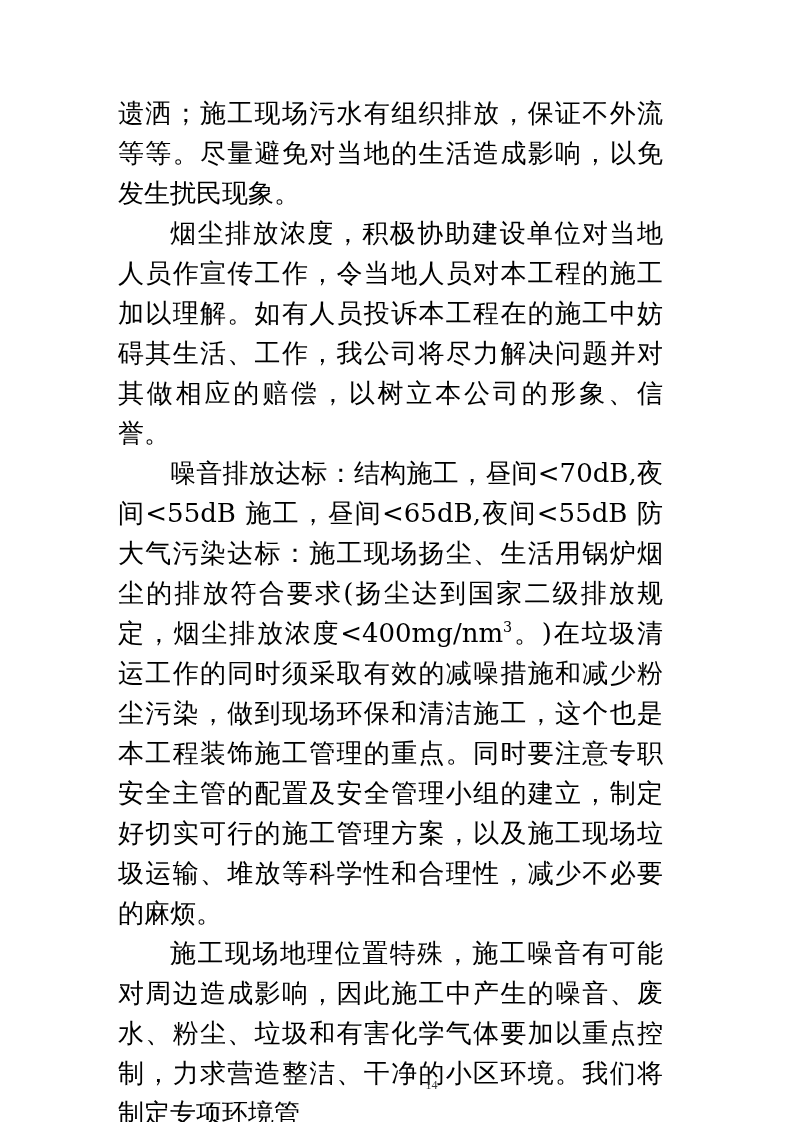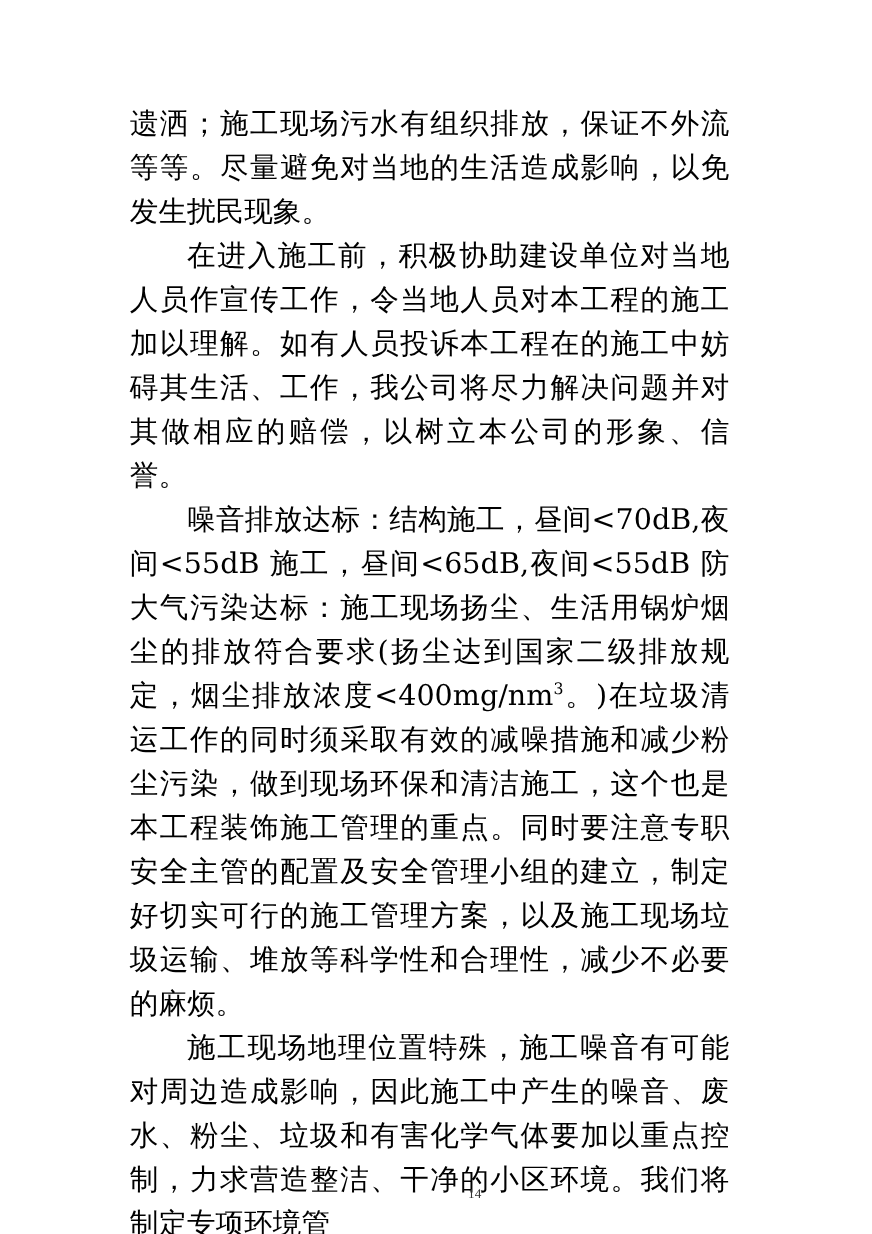--- a/index.html
+++ b/index.html
@@ -23,18 +23,18 @@
       font-family: "Liberation Serif", serif; font-size: 12px; color: #333333; padding-left: 35px;
     }
     sup { font-size: 0.55em; line-height: 0; vertical-align: super; }
   </style>
 </head>
 <body>
 
 <div class="page">
   <div class="content">
     <p class="noindent">遗洒；施工现场污水有组织排放，保证不外流等等。尽量避免对当地的生活造成影响，以免发生扰民现象。</p>
-    <p class="indent">在进入施工前，积极协助建设单位对当地人员作宣传工作，令当地人员对本工程的施工加以理解。如有人员投诉本工程在的施工中妨碍其生活、工作，我公司将尽力解决问题并对其做相应的赔偿，以树立本公司的形象、信誉。</p>
+    <p class="indent">烟尘排放浓度，积极协助建设单位对当地人员作宣传工作，令当地人员对本工程的施工加以理解。如有人员投诉本工程在的施工中妨碍其生活、工作，我公司将尽力解决问题并对其做相应的赔偿，以树立本公司的形象、信誉。</p>
     <p class="indent"><span>噪音排放达标：结构施工，昼间&lt;70dB,夜间&lt;55dB 施工，昼间&lt;65dB,夜间&lt;55dB 防大气污染达标：施工现场扬尘、生活用锅炉烟尘的排放符合要求(扬尘达到国家二级排放规定，烟尘排放浓度&lt;400mg/nm</span><sup>3</sup><span>。)在垃圾清运工作的同时须采取有效的减噪措施和减少粉尘污染，做到现场环保和清洁施工，这个也是本工程装饰施工管理的重点。同时要注意专职安全主管的配置及安全管理小组的建立，制定好切实可行的施工管理方案，以及施工现场垃圾运输、堆放等科学性和合理性，减少不必要的麻烦。</span></p>
     <p class="indent">施工现场地理位置特殊，施工噪音有可能对周边造成影响，因此施工中产生的噪音、废水、粉尘、垃圾和有害化学气体要加以重点控制，力求营造整洁、干净的小区环境。我们将制定专项环境管</p>
   </div>
   <div class="page-number">14</div>
 </div>
 
 </body></html>

